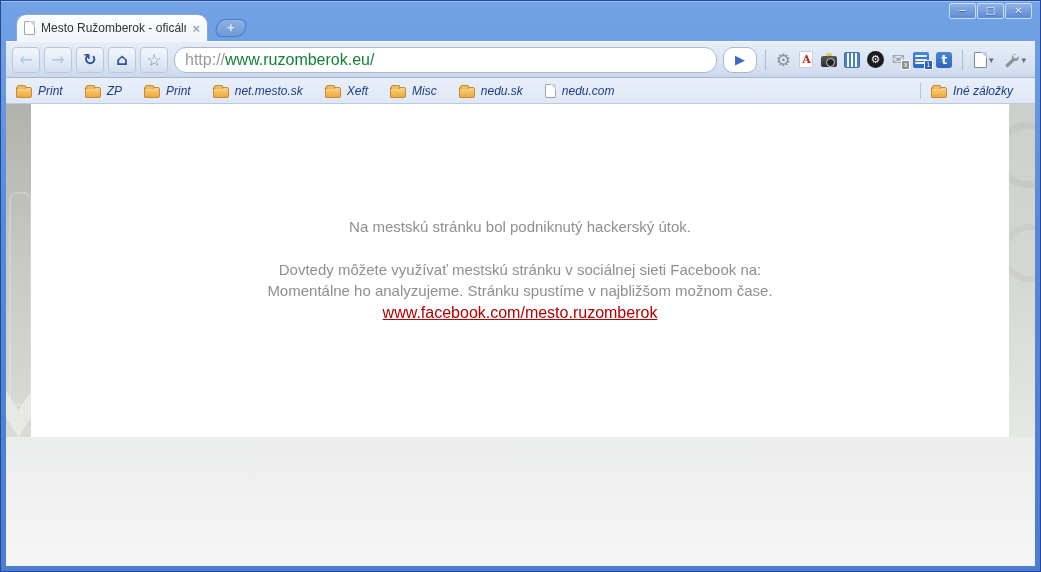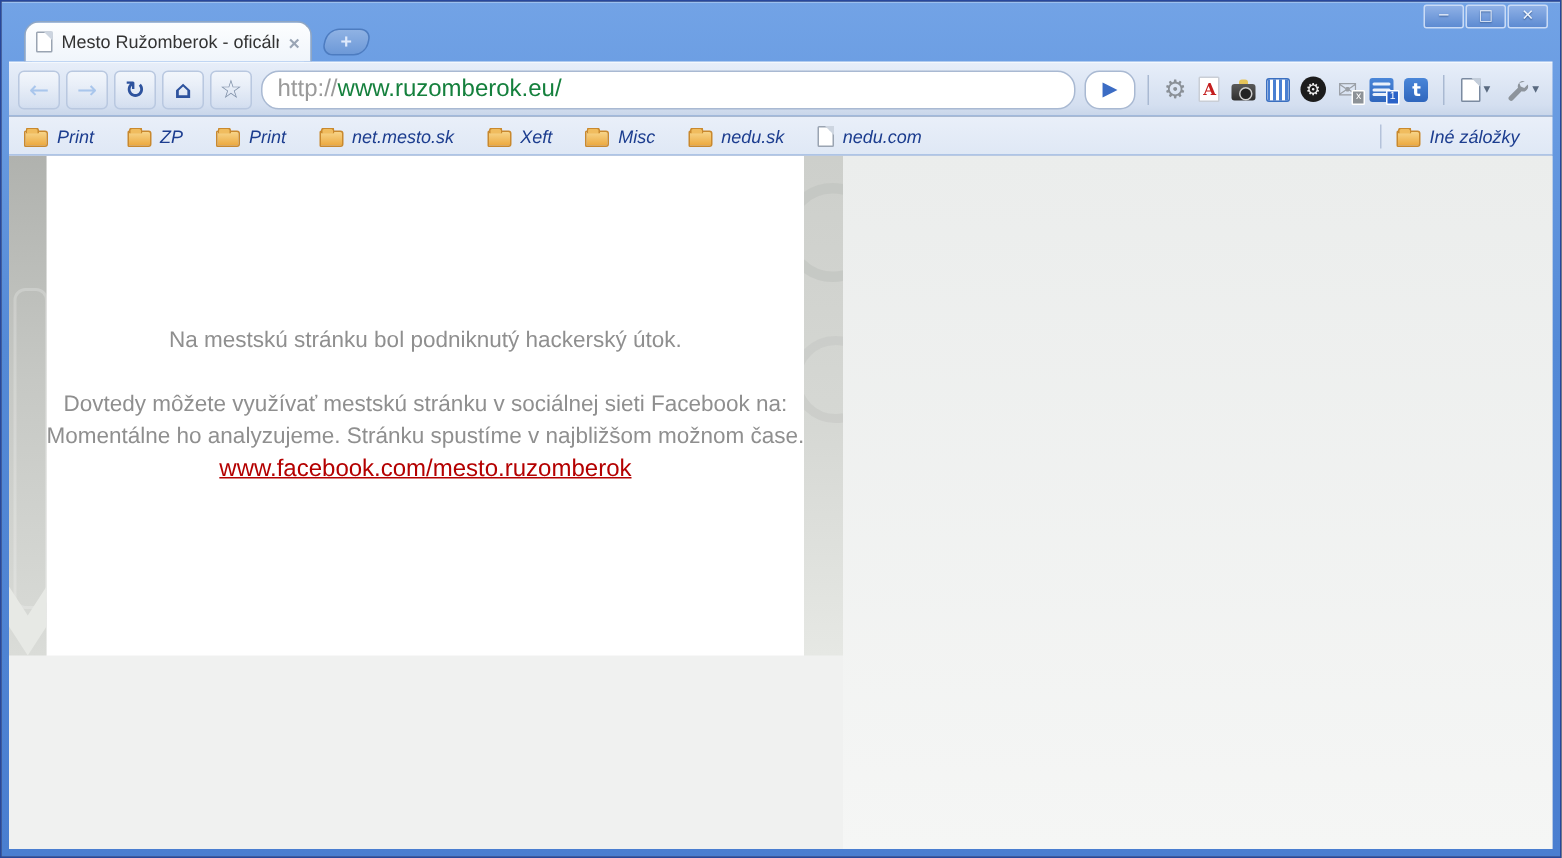--- a/index.html
+++ b/index.html
@@ -125,21 +125,21 @@
   .folder:before{ content:""; position:absolute; top:-3px; left:0; width:7px; height:3px;
     background:#f0bc5e; border:1px solid #c9892e; border-bottom:none; border-radius:2px 2px 0 0; }
   .bm-page{ width:11px; height:14px; background:#fff; border:1px solid #9aa4b2; border-radius:1px;
     position:relative; flex:none; }
   .bm-page:after{ content:""; position:absolute; right:-1px; top:-1px;
     border:3px solid; border-color:#cdd5e0 #cdd5e0 transparent transparent; }
   .bm-spacer{ flex:1; }
   .bm-sep{ width:1px; height:16px; background:#b4c2da; margin-right:10px; }
 
   
-  .viewport{ flex:1; background:#f0f1f0; display:flex; flex-direction:row; overflow:hidden; }
+  .viewport{ flex:1; background:#f0f1f0; display:flex; flex-direction:column; overflow:hidden; }
   .vp-top{ height:333px; flex:none; display:flex; }
   .strip-l{
     width:25px; flex:none; position:relative; overflow:hidden;
     background:linear-gradient(180deg,#b0b2ae 0%,#c6c8c4 45%,#dadcd8 100%);
   }
   .strip-l:after{ content:""; position:absolute; bottom:0; left:0; width:25px; height:46px;
     background:#e7e9e5;
     clip-path:polygon(0 0,50% 42%,100% 0,100% 58%,50% 100%,0 58%); }
   .strip-l:before{ content:""; position:absolute; top:88px; left:3px; width:19px; height:210px;
     border:2px solid rgba(255,255,255,.22); border-radius:8px; }

